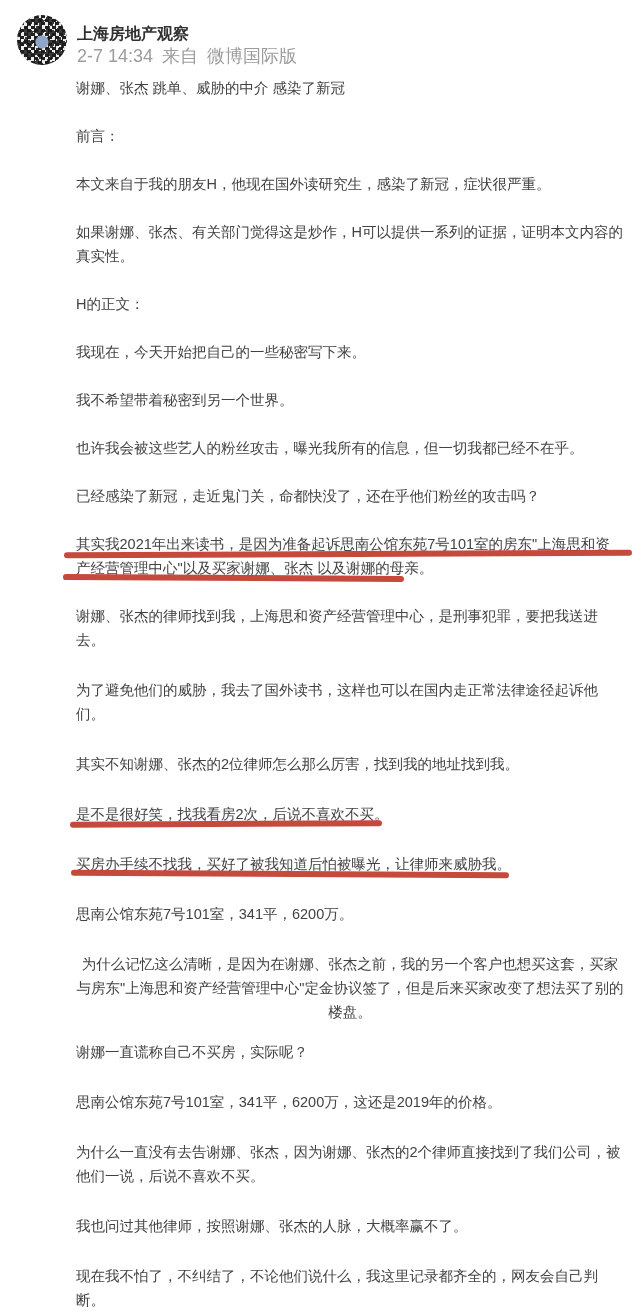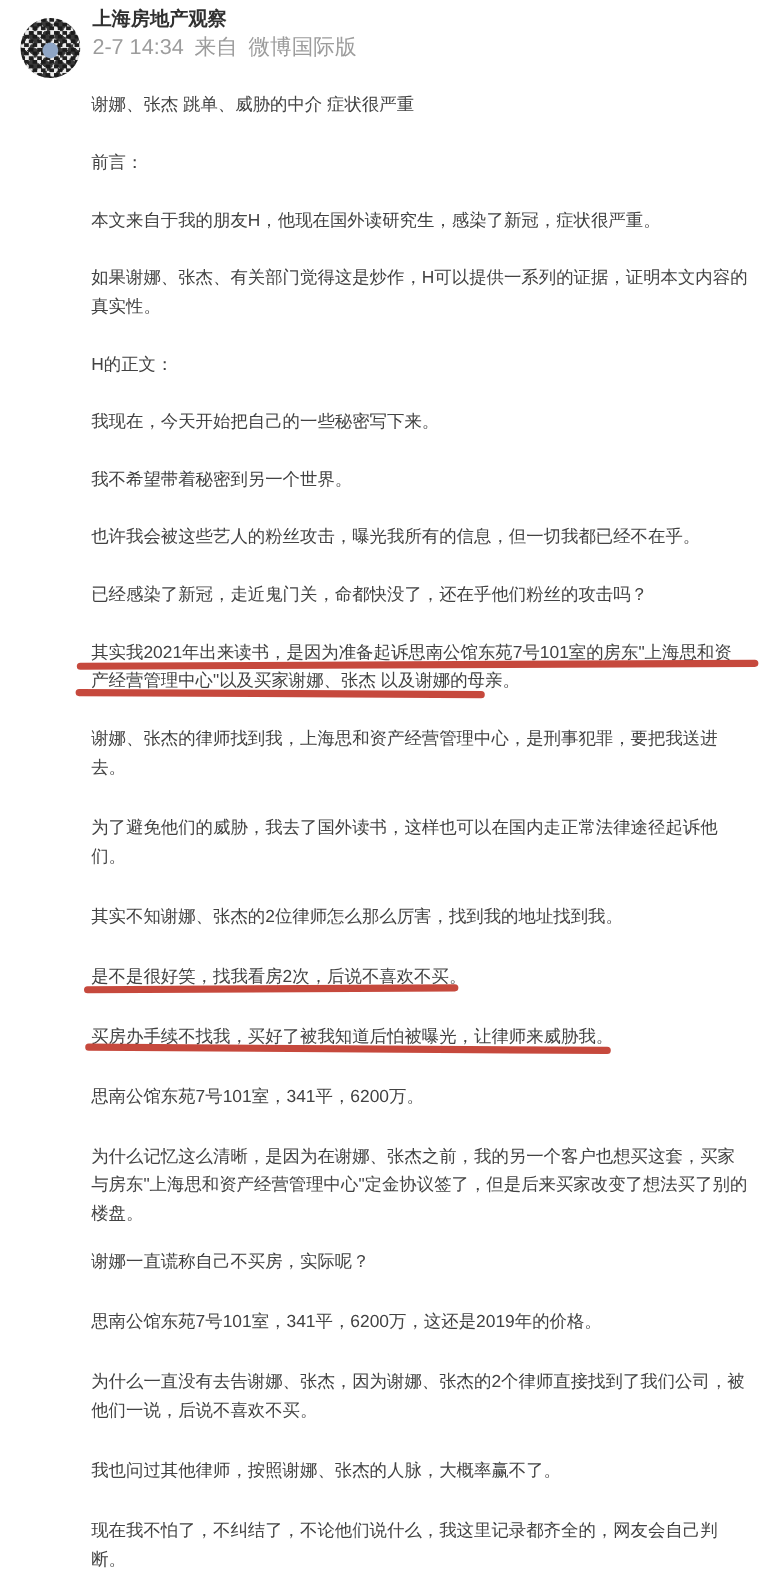--- a/index.html
+++ b/index.html
@@ -14,32 +14,32 @@
   .post-header{position:relative;height:60px;}
   .avatar{
     position:absolute;left:17px;top:15px;width:50px;height:50px;border-radius:50%;
     background:
       radial-gradient(circle at 50% 54%, #8fa6c6 0 6px, rgba(143,166,198,0) 7px),
       repeating-conic-gradient(from 30deg, rgba(25,25,25,.85) 0% 25%, rgba(240,240,240,0) 0% 50%),
       repeating-conic-gradient(#202020 0% 25%, #ececec 0% 50%);
     background-size:100% 100%, 11px 11px, 7px 7px;
     box-shadow:0 0 0 1px rgba(0,0,0,.06) inset;
   }
-  .hmeta{margin-left:77px;padding-top:7px;}
+  .hmeta{margin-left:77px;padding-top:24px;}
   .username{font-size:16px;font-weight:bold;color:#303030;line-height:20px;}
   .timeline{margin-top:4px;font-size:18px;color:#9c9c9c;line-height:16px;}
   .timeline span{margin-right:4px;}
 
   
   .post-body{padding:0 20px 0 76px;font-size:14.5px;line-height:24px;color:#424242;}
   .post-body p{margin:16px 0 24px 0;}
   p.title{margin:16px 0 24px 0;}
   p.para{position:relative;}
   p.g26{margin-bottom:26px;}
-  p.tight{margin-bottom:0;}
+  p.tight{margin-bottom:0;text-align:center;}
   p.last{margin-bottom:5px;}
 
   
   .mark{
     position:absolute;height:6px;border-radius:3px;
     background:#c23b2e;opacity:.93;pointer-events:none;
   }
   .mark-a{left:-12px;top:19px;width:568px;transform:rotate(-.25deg);}
   .mark-b{left:-13px;top:43px;width:341px;transform:rotate(.3deg);}
   .mark-c{left:-6px;top:19px;width:312px;transform:rotate(-.3deg);}
@@ -56,21 +56,21 @@
       <div class="username">上海房地产观察</div>
       <div class="timeline">
         <span>2-7 14:34</span>
         <span>来自</span>
         <span>微博国际版</span>
       </div>
     </div>
   </header>
 
   <main class="post-body">
-    <p class="title">谢娜、张杰 跳单、威胁的中介 症状很严重</p>
+    <p class="title">谢娜、张杰 跳单、威胁的中介 感染了新冠</p>
 
     <p class="para">前言：</p>
     <p class="para">本文来自于我的朋友H，他现在国外读研究生，感染了新冠，症状很严重。</p>
     <p class="para">如果谢娜、张杰、有关部门觉得这是炒作，H可以提供一系列的证据，证明本文内容的真实性。</p>
     <p class="para">H的正文：</p>
     <p class="para">我现在，今天开始把自己的一些秘密写下来。</p>
     <p class="para">我不希望带着秘密到另一个世界。</p>
     <p class="para">也许我会被这些艺人的粉丝攻击，曝光我所有的信息，但一切我都已经不在乎。</p>
     <p class="para">已经感染了新冠，走近鬼门关，命都快没了，还在乎他们粉丝的攻击吗？</p>
 

